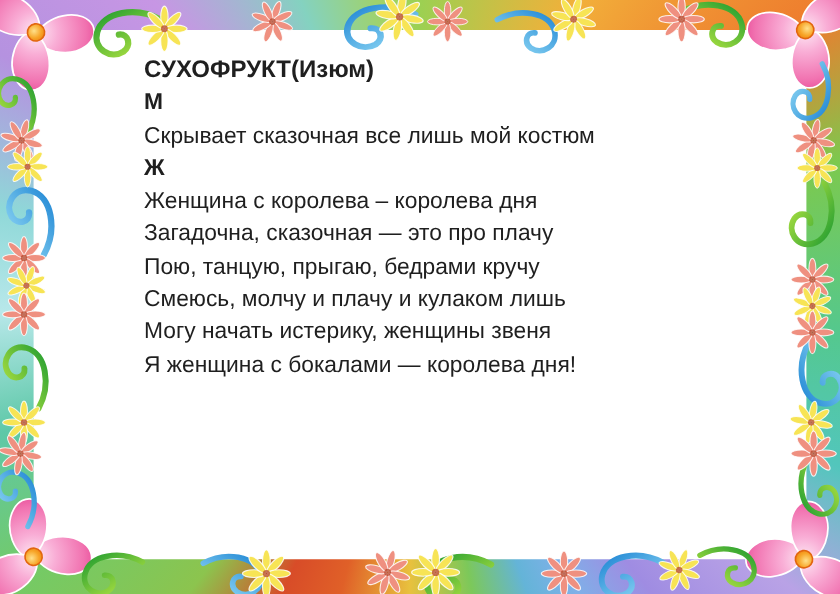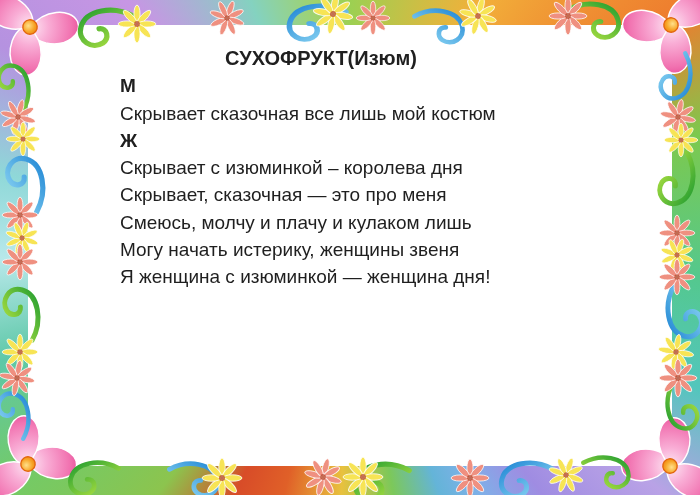--- a/index.html
+++ b/index.html
@@ -17,21 +17,21 @@
   }
   .panel{
     position:absolute;left:28px;top:25px;right:28px;bottom:29px;
     background:#ffffff;border-radius:28px;z-index:1;
   }
   svg.decor{position:absolute;left:0;top:0;z-index:2;pointer-events:none;}
   .poem{
     position:absolute;z-index:3;left:120px;top:45px;width:402px;
     font-size:19px;line-height:27.3px;color:#1f1f1f;
   }
-  .poem .title{font-weight:700;text-align:center;font-size:20px;}
+  .poem .title{font-weight:700;text-align:left;font-size:20px;}
   .poem .label{font-weight:700;}
 </style>
 </head>
 <body>
 
 <div class="frame">
   <div class="panel"></div>
 
   <svg class="decor" width="700" height="495" viewBox="0 0 700 495">
     <defs>
@@ -132,19 +132,20 @@
     <use href="#star" style="color:#f7e455" transform="translate(363,477) scale(0.95)"></use>
     <use href="#star" style="color:#ef9080" transform="translate(470,478) scale(0.9)"></use>
     <use href="#star" style="color:#f7e455" transform="translate(566,475) scale(0.85) rotate(20)"></use>
   </svg>
 
   <div class="poem">
     <div class="title">СУХОФРУКТ(Изюм)</div>
     <div class="line label">М</div>
     <div class="line">Скрывает сказочная все лишь мой костюм</div>
     <div class="line label">Ж</div>
-    <div class="line">Скрывает с изюминкой – королева дня</div>
-    <div class="line">Скрывает, сказочная — это про меня</div>
+    <div class="line">Женщина с королева – королева дня</div>
+    <div class="line">Загадочна, сказочная — это про плачу</div>
+    <div class="line">Пою, танцую, прыгаю, бедрами кручу</div>
     <div class="line">Смеюсь, молчу и плачу и кулаком лишь</div>
     <div class="line">Могу начать истерику, женщины звеня</div>
-    <div class="line">Я женщина с изюминкой — женщина дня!</div>
+    <div class="line">Я женщина с бокалами — королева дня!</div>
   </div>
 </div>
 
 </body></html>

